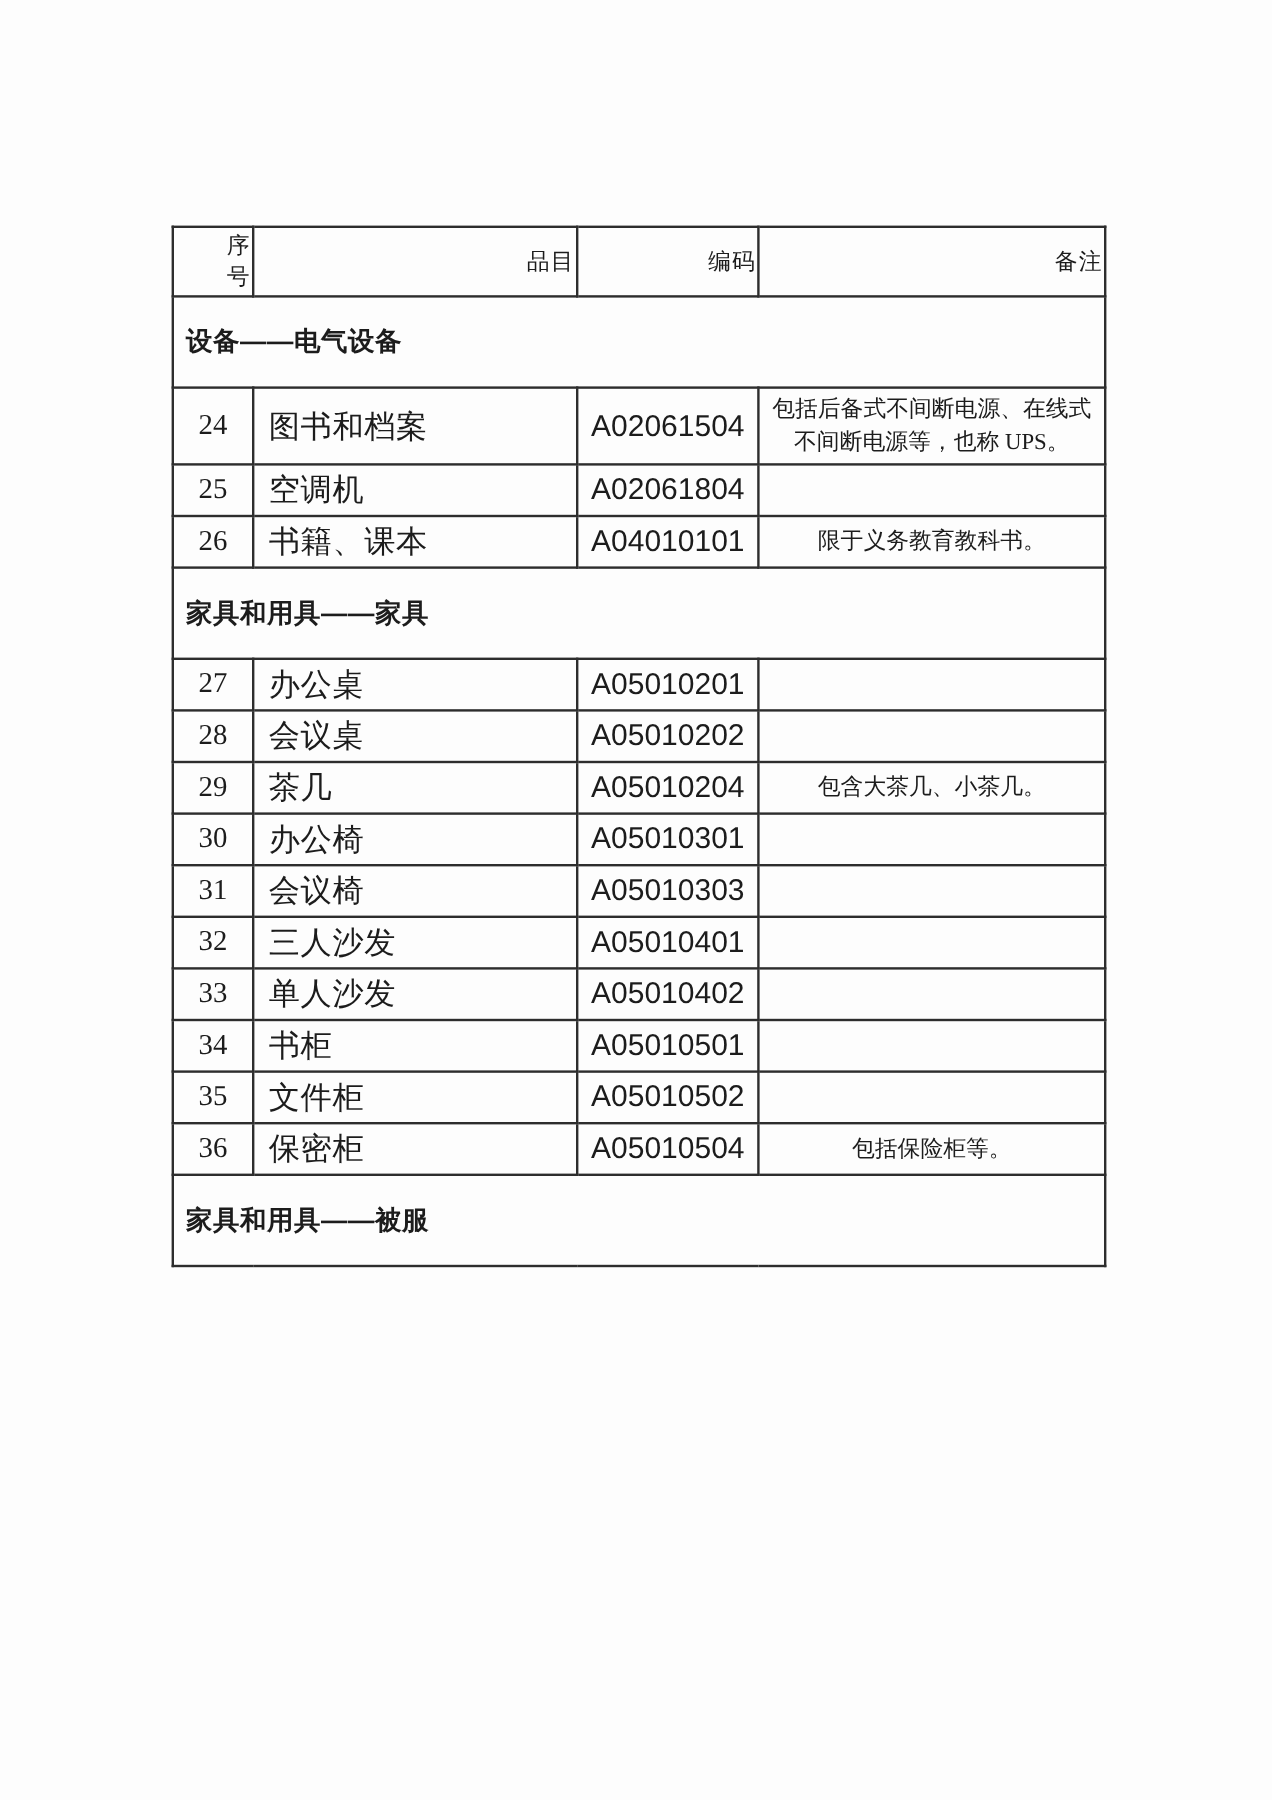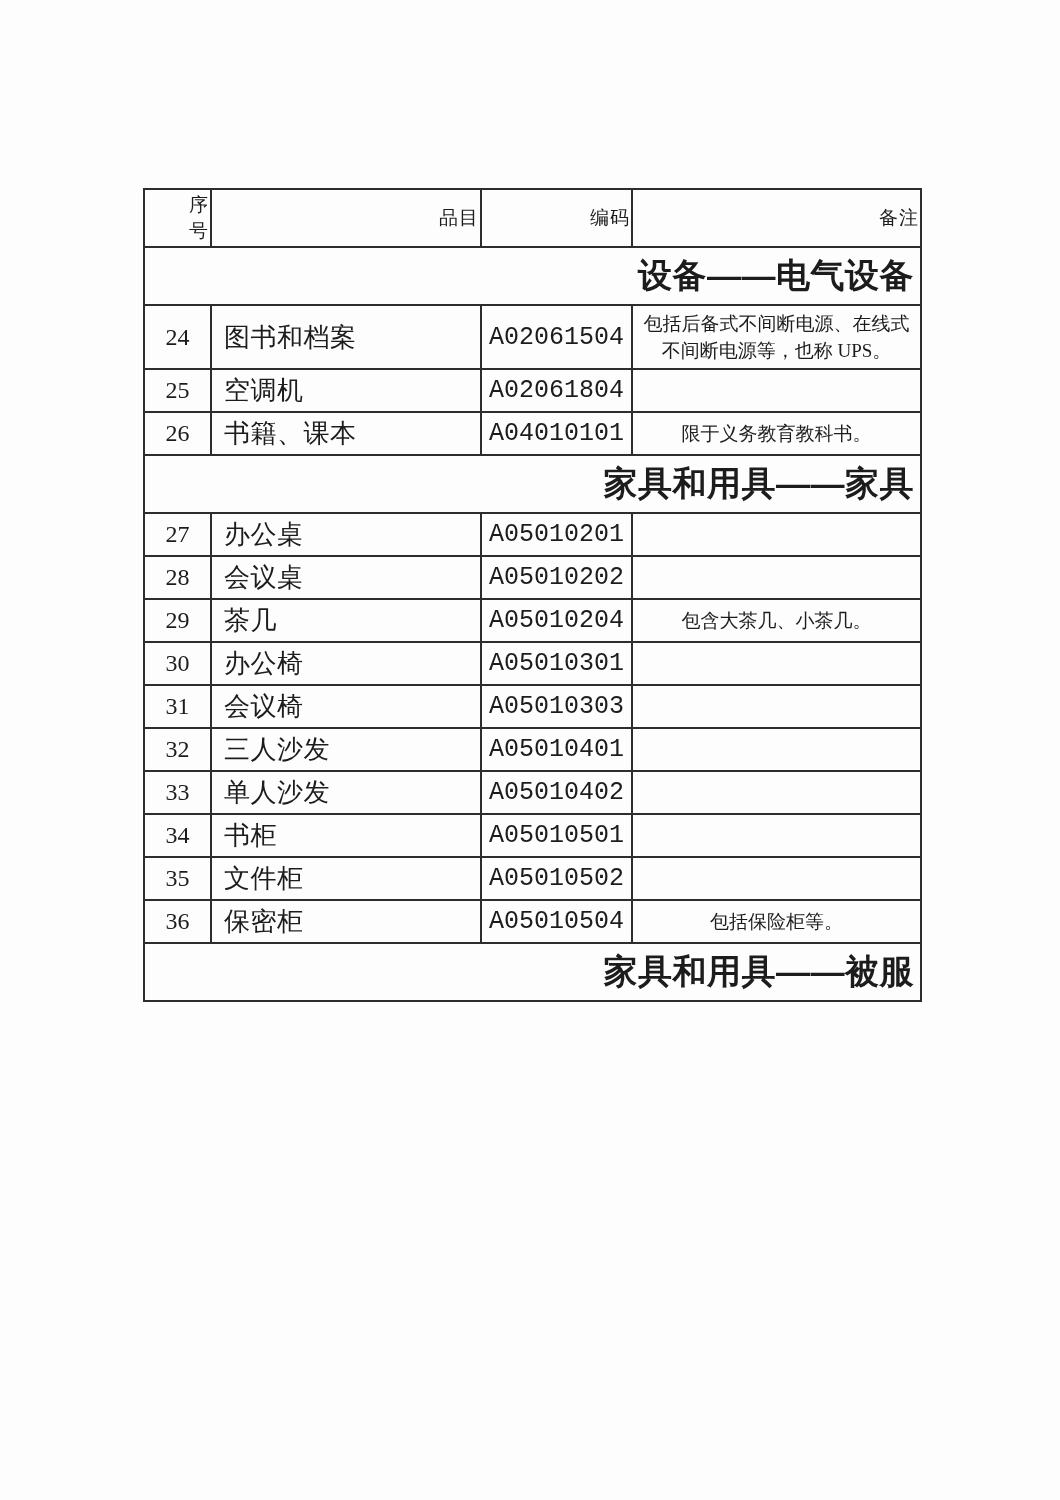--- a/index.html
+++ b/index.html
@@ -47,42 +47,42 @@
   }
   .catalog th {
     height: 58px;
     font-size: 19px;
     font-weight: 400;
     text-align: right;
     letter-spacing: 1px;
     padding-left: 40px;
   }
   tr.section-row td {
-    height: 58px;
+    height: 76px;
     font-weight: 700;
-    font-size: 34px;
-    text-align: right;
+    font-size: 22px;
+    text-align: left;
     padding: 0 6px 0 10px;
     letter-spacing: 0.5px;
   }
   td.cell-index {
     height: 43px;
     text-align: center;
     font-family: "Liberation Serif", "DejaVu Serif", serif;
     font-size: 24px;
   }
   td.cell-item {
     text-align: left;
     padding-left: 12px;
     font-size: 26px;
     letter-spacing: 0.5px;
   }
   td.cell-code {
     text-align: center;
-    font-family: Liberation Mono, monospace;
+    font-family: Liberation Sans, sans-serif;
     font-size: 25px;
   }
   td.cell-remark {
     text-align: center;
     font-size: 19px;
     line-height: 27px;
     padding: 4px 8px 4px 8px;
     font-family: Liberation Serif, serif;
   }
 </style>

